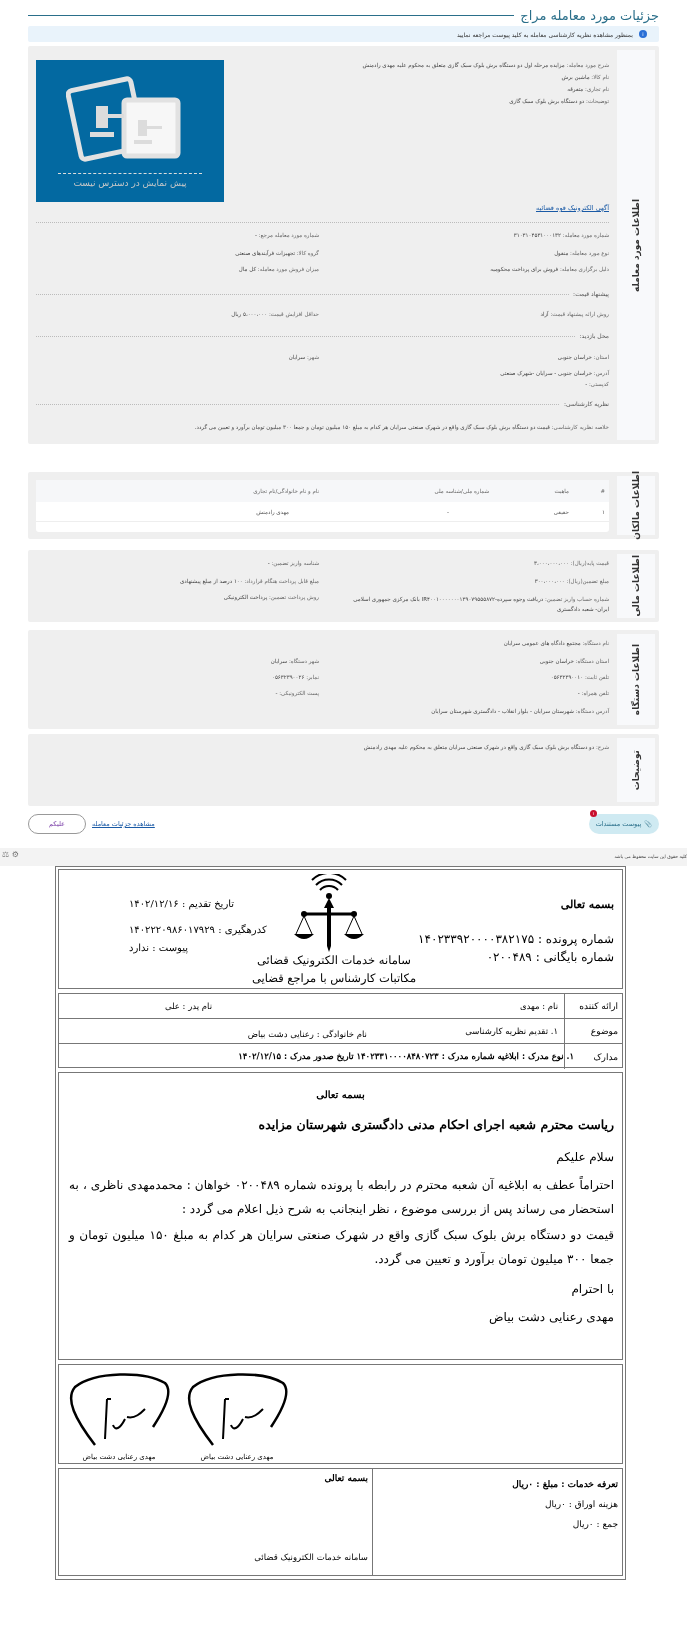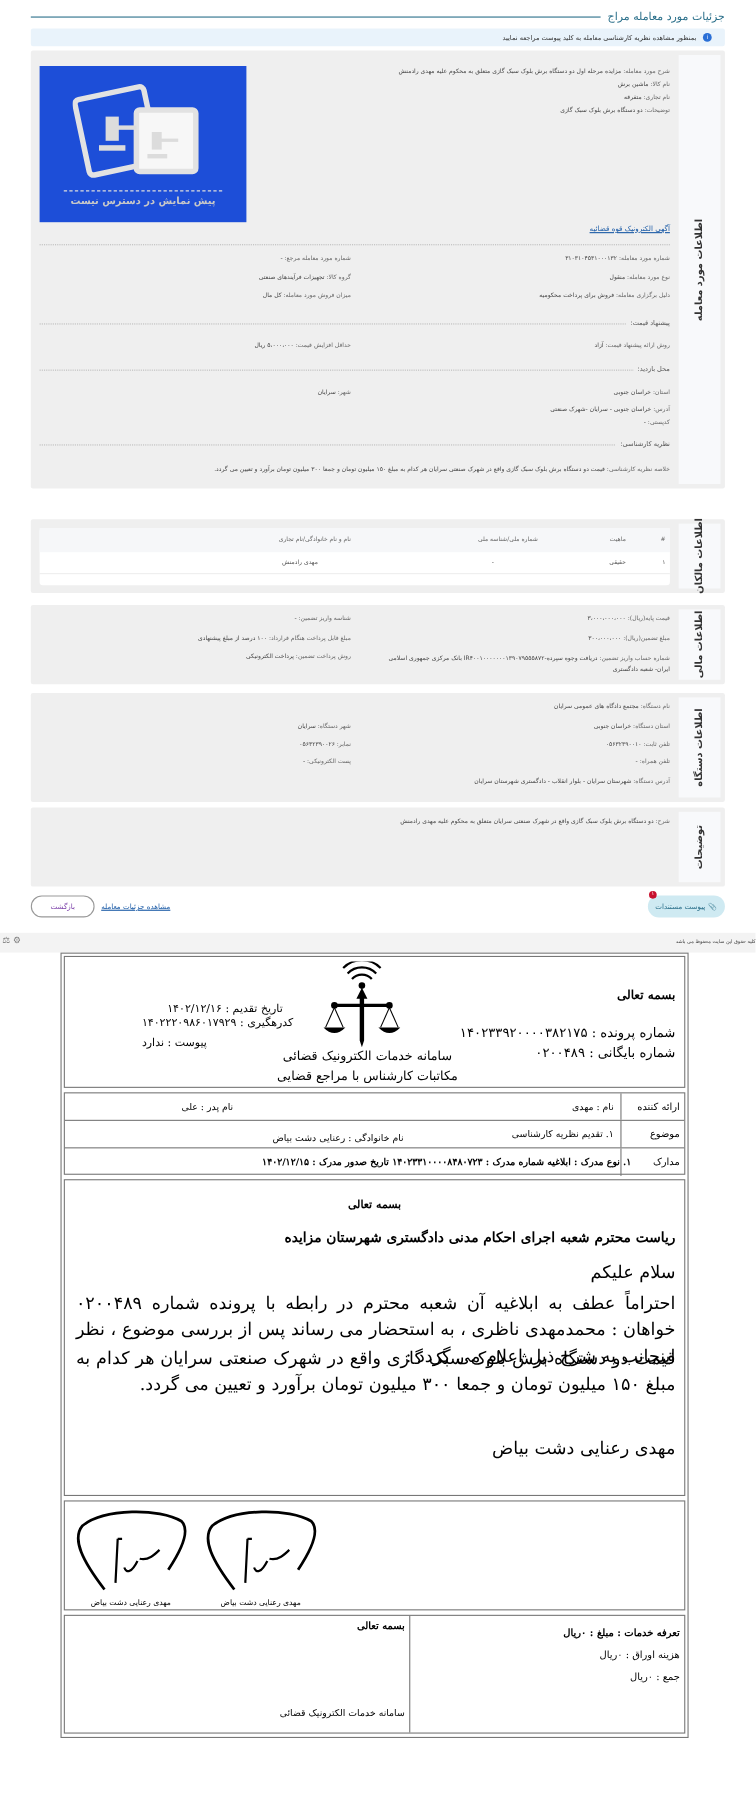--- a/index.html
+++ b/index.html
@@ -1,36 +1,36 @@
 <!DOCTYPE html>
 <html><head>
 <meta charset="utf-8">
 <style>
   * { box-sizing: border-box; margin: 0; padding: 0; }
   html, body { width: 687px; background: #ffffff; font-family: "DejaVu Sans", sans-serif; color: #444; }
   body { direction: rtl; position: relative; height: 1651px; overflow: hidden; }
 
   .page-title-row { position: absolute; top: 8px; right: 28px; left: 28px; height: 14px; display: flex; align-items: center; }
-  .page-title { font-size: 10px; color: #2a6f8a; white-space: nowrap; padding-left: 6px; }
+  .page-title { font-size: 13px; color: #2a6f8a; white-space: nowrap; padding-left: 6px; }
   .page-title-line { flex: 1; height: 1px; background: #2a6f8a; }
 
   .info-banner { position: absolute; top: 26px; right: 28px; left: 28px; height: 16px; background: #e9f3fb; border-radius: 2px; display: flex; align-items: center; padding-right: 12px; font-size: 6px; color: #333; }
   .info-icon { width: 8px; height: 8px; border-radius: 50%; background: #2a6fd6; color: #fff; font-size: 5px; display: inline-flex; align-items: center; justify-content: center; margin-left: 6px; }
 
   .section { position: absolute; right: 28px; left: 28px; background: #efefef; border-radius: 2px; }
   .section-label { position: absolute; right: 4px; top: 4px; bottom: 4px; width: 38px; background: #f8f9fb; display: flex; align-items: center; justify-content: center; }
   .section-label span { writing-mode: vertical-rl; transform: rotate(180deg); font-size: 9px; font-weight: bold; color: #333; white-space: nowrap; }
   .section-body { position: absolute; right: 50px; left: 8px; top: 8px; bottom: 8px; font-size: 5.5px; color: #555; }
 
   .kv { position: absolute; white-space: nowrap; font-size: 5.5px; color: #666; }
   .kv .v { color: #444; }
   .divider-dotted { position: absolute; left: 0; right: 0; border-top: 1px dotted #bbb; }
   .group-title { position: absolute; font-size: 6px; color: #555; white-space: nowrap; background: #efefef; padding-left: 4px; }
 
-  .preview-box { position: absolute; left: 8px; top: 8px; width: 188px; height: 142px; background: #1d4ed8; font-weight: bold; }
+  .preview-box { position: absolute; left: 8px; top: 8px; width: 188px; height: 142px; background: #0369a1; }
   .preview-icons { position: absolute; left: 30px; top: 12px; width: 120px; height: 90px; }
   .preview-line { position: absolute; left: 22px; right: 22px; top: 113px; border-top: 1px dashed #ddd; }
   .preview-text { position: absolute; left: 0; right: 0; top: 118px; text-align: center; font-size: 9px; color: #c8c8c8; }
 
   .link-ad { position: absolute; font-size: 6.5px; color: #1a5aa6; text-decoration: underline; white-space: nowrap; }
 
   .owners-table { position: absolute; left: 0; right: 0; top: 0; background: #fff; border-radius: 3px; height: 52px; }
   .owners-table .thead { height: 22px; background: #f6f7f9; display: flex; align-items: center; font-size: 5.5px; color: #666; }
   .owners-table .trow { height: 20px; display: flex; align-items: center; font-size: 5.5px; color: #555; border-bottom: 1px solid #eee; }
   .cell { position: absolute; white-space: nowrap; }
@@ -56,21 +56,21 @@
   .doc-header .sys-title { position: absolute; left: 160px; width: 230px; text-align: center; font-size: 11.5px; white-space: nowrap; }
 
   .doc-info { top: 126px; height: 75px; }
   .info-row { position: absolute; left: 0; right: 0; height: 25px; border-bottom: 1px solid #777; }
   .info-row:last-child { border-bottom: none; }
   .info-row .lbl { position: absolute; right: 0; top: 0; bottom: 0; width: 58px; border-left: 1px solid #777; font-size: 9px; display: flex; align-items: center; padding-right: 4px; }
   .info-row .val { position: absolute; font-size: 8.5px; top: 7px; white-space: nowrap; }
 
   .doc-body { top: 205px; height: 288px; }
   .doc-body .c-title { position: absolute; left: 0; right: 0; top: 16px; text-align: center; font-size: 10px; font-weight: bold; }
-  .doc-body .p { position: absolute; right: 8px; left: 10px; font-size: 16px; line-height: 24px; text-align: justify; }
+  .doc-body .p { position: absolute; right: 8px; left: 10px; font-size: 12px; line-height: 24px; text-align: justify; }
 
   .doc-sign { top: 497px; height: 100px; }
   .sig { position: absolute; top: 4px; width: 108px; height: 92px; }
   .sig .caption { position: absolute; bottom: 0; left: 0; right: 0; text-align: center; font-size: 7px; }
 
   .doc-bottom { top: 601px; height: 108px; display: flex; }
   .doc-bottom .right { position: absolute; right: 0; top: 0; bottom: 0; width: 250px; border-left: 1px solid #777; }
   .doc-bottom .left { position: absolute; left: 0; top: 0; bottom: 0; right: 250px; }
   .fee { position: absolute; right: 4px; font-size: 9px; white-space: nowrap; }
   .notice-title { position: absolute; right: 4px; top: 4px; font-size: 9px; font-weight: bold; }
@@ -204,21 +204,21 @@
   </div>
 </div>
 
 <div class="footer-actions">
   <div class="attach-btn">
     <span>📎</span>
     <span>پیوست مستندات</span>
   </div>
   <span class="attach-badge">۱</span>
   <a class="details-link">مشاهده جزئیات معامله</a>
-  <div class="back-btn">بازگشت</div>
+  <div class="back-btn">علیکم</div>
 </div>
 
 <div class="page-footer-bar">
   <span class="copy">کلیه حقوق این سایت محفوظ می باشد</span>
   <span class="logos">⚙ ⚖</span>
 </div>
 
 <div class="doc">
   <div class="doc-box doc-header">
     <div class="bismillah">بسمه تعالی</div>
@@ -235,21 +235,21 @@
       <circle cx="60" cy="40" r="3" fill="#000"></circle>
       <line x1="10" y1="42" x2="2" y2="60" stroke="#000"></line>
       <line x1="10" y1="42" x2="18" y2="60" stroke="#000"></line>
       <path d="M0 60 Q10 70 20 60 Z" fill="#000"></path>
       <line x1="60" y1="42" x2="52" y2="60" stroke="#000"></line>
       <line x1="60" y1="42" x2="68" y2="60" stroke="#000"></line>
       <path d="M50 60 Q60 70 70 60 Z" fill="#000"></path>
     </svg>
     <div class="sys-title" style="top:83px;">سامانه خدمات الکترونیک قضائی</div>
     <div class="sys-title" style="top:101px;">مکاتبات کارشناس با مراجع قضایی</div>
-    <div class="meta" style="top:41px;margin-left:23px;"><span>تاریخ تقدیم :</span> <span>۱۴۰۲/۱۲/۱۶</span></div>
+    <div class="meta" style="top:28px;"><span>تاریخ تقدیم :</span> <span>۱۴۰۲/۱۲/۱۶</span></div>
     <div class="meta" style="top:54px;"><span>کدرهگیری :</span> <span>۱۴۰۲۲۲۰۹۸۶۰۱۷۹۲۹</span></div>
     <div class="meta" style="top:72px;"><span>پیوست :</span> <span>ندارد</span></div>
   </div>
 
   <div class="doc-box doc-info">
     <div class="info-row" style="top:0;">
       <div class="lbl">ارائه کننده</div>
       <span class="val" style="right:64px;">نام : مهدی</span>
       <span class="val" style="right:255px;margin-top:28px;">نام خانوادگی : رعنایی دشت بیاض</span>
       <span class="val" style="right:410px;">نام پدر : علی</span>
@@ -263,20 +263,21 @@
       <span class="val" style="right:48px;font-weight:bold;">۱. نوع مدرک : ابلاغیه   شماره مدرک : ۱۴۰۲۳۳۱۰۰۰۰۸۴۸۰۷۲۳   تاریخ صدور مدرک : ۱۴۰۲/۱۲/۱۵</span>
     </div>
   </div>
 
   <div class="doc-box doc-body">
     <div class="c-title">بسمه تعالی</div>
     <div class="p" style="top:40px;font-weight:bold;font-size:12.5px;">ریاست محترم شعبه اجرای احکام مدنی دادگستری شهرستان مزایده</div>
     <div class="p" style="top:72px;">سلام علیکم</div>
     <div class="p" style="top:100px;">احتراماً عطف به ابلاغیه آن شعبه محترم در رابطه با پرونده شماره ۰۲۰۰۴۸۹ خواهان : محمدمهدی ناظری ، به استحضار می رساند پس از بررسی موضوع ، نظر اینجانب به شرح ذیل اعلام می گردد :</div>
     <div class="p" style="top:150px;">قیمت دو دستگاه برش بلوک سبک گازی واقع در شهرک صنعتی سرایان هر کدام به مبلغ ۱۵۰ میلیون تومان و جمعا ۳۰۰ میلیون تومان برآورد و تعیین می گردد.</div>
+    <div class="p" style="top:204px;">با احترام</div>
     <div class="p" style="top:232px;">مهدی رعنایی دشت بیاض</div>
   </div>
 
   <div class="doc-box doc-sign">
     <div class="sig" style="left:6px;">
       <svg width="108" height="80" viewBox="0 0 108 80">
         <path d="M30 76 C10 50 0 30 10 18 C30 2 80 2 100 14 C108 22 100 40 88 58" fill="none" stroke="#000" stroke-width="2.5"></path>
         <path d="M40 70 L42 30 M46 30 L42 30 M60 50 C55 60 50 62 48 56 M62 48 C70 50 76 44 80 40" fill="none" stroke="#000" stroke-width="2"></path>
       </svg>
       <div class="caption">مهدی رعنایی دشت بیاض</div>

